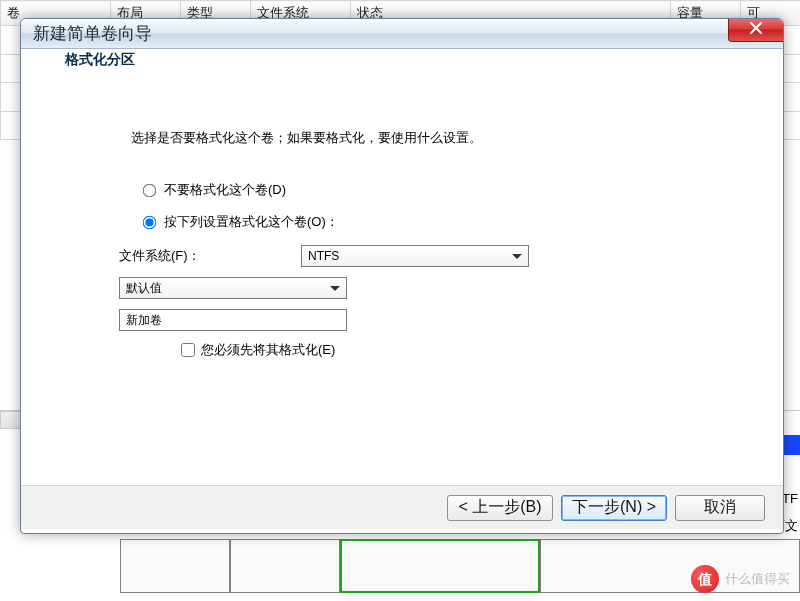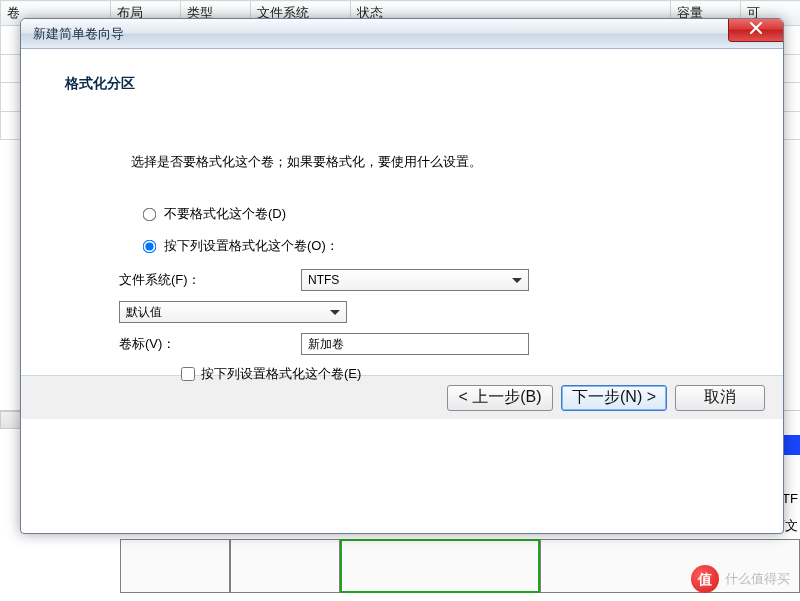--- a/index.html
+++ b/index.html
@@ -110,43 +110,43 @@
     overflow: hidden;
   }
   .titlebar {
     height: 30px;
     background: linear-gradient(#f9fbfd, #dfe7f1 48%, #c9d6e6 52%, #e6edf6);
     border-bottom: 1px solid #a6b6c9;
     display: flex;
     align-items: center;
     padding-left: 12px;
     color: #1a2a3a;
-    font-size: 13px;
+    font-size: 17px;
     position: relative;
   }
   .close-btn {
     position: absolute;
     right: -1px; top: -1px;
     width: 56px; height: 24px;
     background: linear-gradient(#f07070, #d93a3a 48%, #c62020 52%, #e15050);
     border: 1px solid #8a1a1a;
     border-top: none;
     border-radius: 0 5px 0 4px;
     color: #fff;
     text-align: center;
     line-height: 20px;
     font-size: 14px;
     font-weight: bold;
     cursor: pointer;
     text-shadow: 0 0 3px rgba(255,255,255,0.6);
   }
 
   .dialog-body {
-    padding: 26px 30px 10px 44px;
-    height: 326px;
+    padding: 2px 30px 10px 44px;
+    height: 436px;
   }
   .heading-title {
     font-size: 14px;
     font-weight: bold;
     color: #0a2a4a;
     margin-bottom: 4px;
   }
   .heading-sub {
     font-size: 13px;
     color: #333;
@@ -377,30 +377,29 @@
         <div class="select-ctl">
           <span>NTFS</span>
         </div>
       </div>
       <div class="form-row">
         <div class="select-ctl">
           <span>默认值</span>
         </div>
       </div>
       <div class="form-row">
-        <span class="lbl">卷标(V)：</span>
         <div class="text-ctl">
           <span>新加卷</span>
         </div>
       </div>
     </div>
 
     <label class="check-row">
       <input type="checkbox" style="">
-      <span>按下列设置格式化这个卷(E)</span>
+      <span>您必须先将其格式化(E)</span>
     </label>
   </div>
 
   <div class="dialog-footer">
     <button class="win-btn">&lt; 上一步(B)</button>
     <button class="win-btn default">下一步(N) &gt;</button>
     <button class="win-btn" style="min-width:90px">取消</button>
   </div>
 </div>
 

